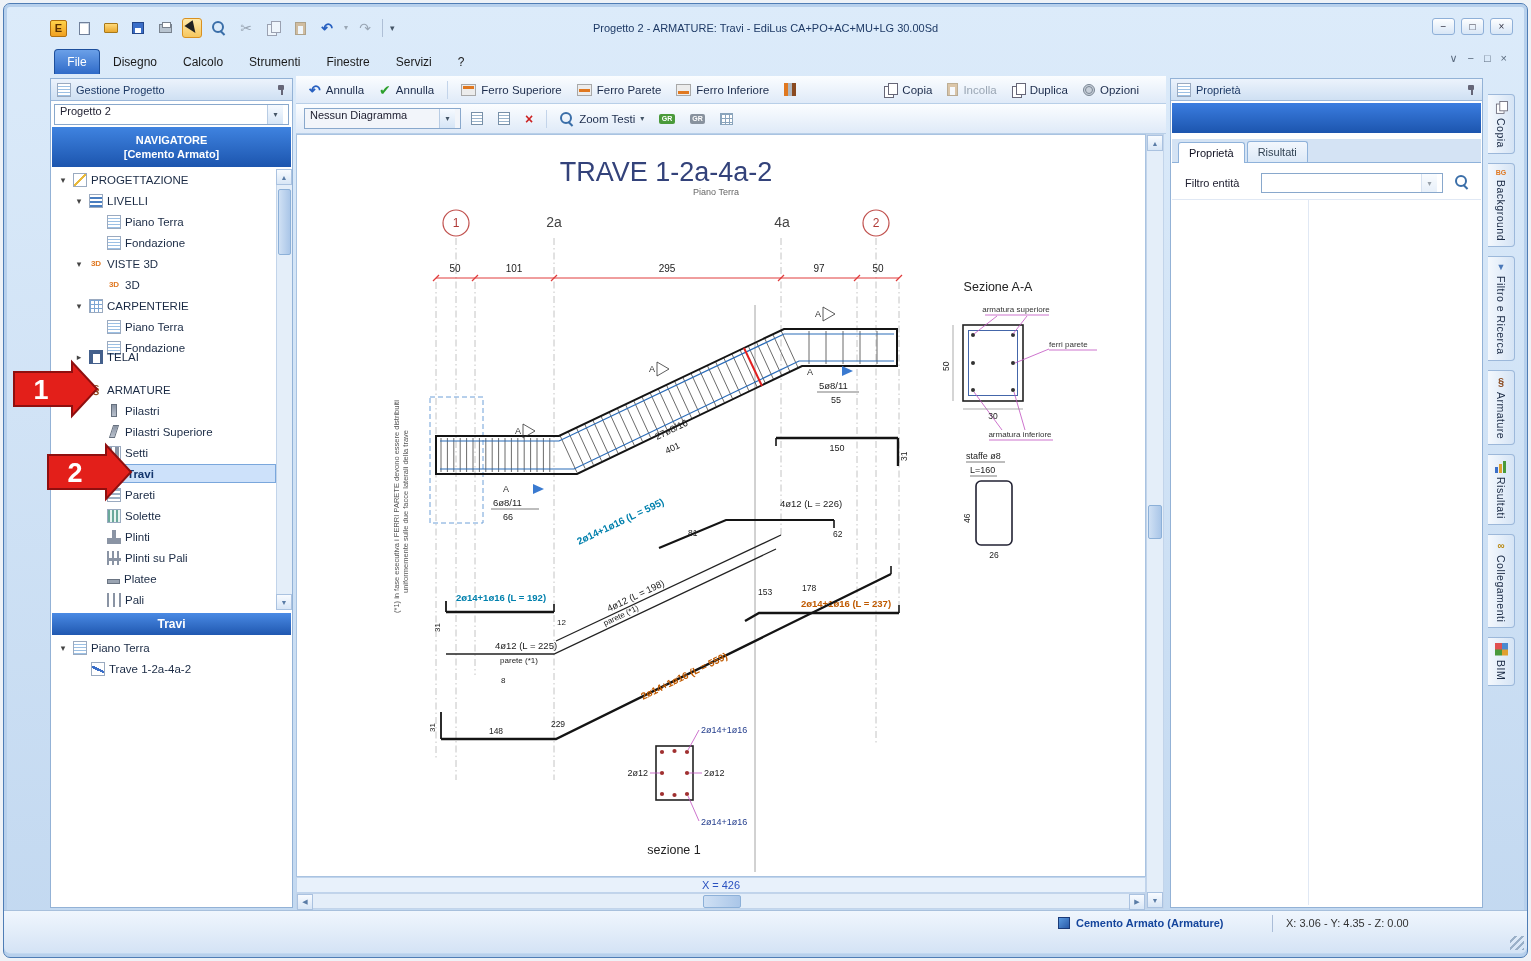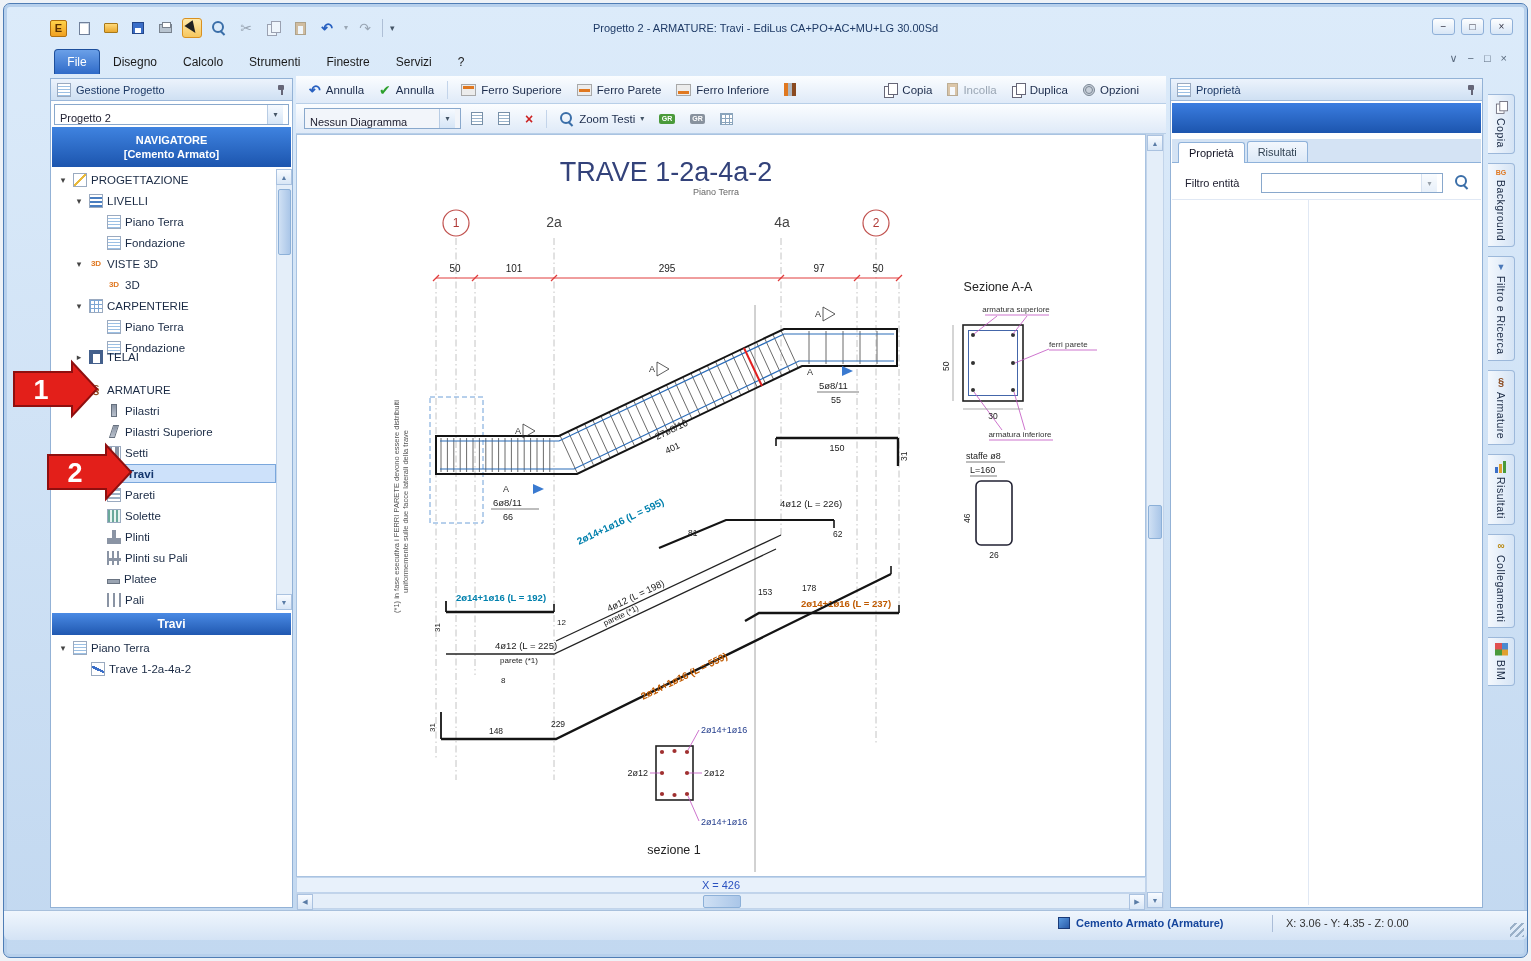--- a/index.html
+++ b/index.html
@@ -44,21 +44,21 @@
           border-bottom:none;border-radius:4px 4px 0 0;color:#fff;font-size:12px;display:flex;align-items:center;justify-content:center}
 .mitem{font-size:12px;color:#1a1a1a;padding:5px 13px}
 .mdi{position:absolute;right:14px;top:4px;display:flex;gap:10px;color:#5a6a7e;font-size:11px}
 
 .leftpanel{position:absolute;left:50px;top:78px;width:243px;height:830px;background:#fff;border:1px solid #93b2d6}
 .panelhdr{position:absolute;left:0;top:0;right:0;height:22px;background:linear-gradient(#ecf3fc,#cfe0f3);
           border-bottom:1px solid #9cb8da;display:flex;align-items:center;gap:5px;padding:0 6px;font-size:11px;color:#1e3a66}
 .ic-pin{width:10px;height:12px;position:relative;margin-left:auto}
 .ic-pin::before{content:"";position:absolute;left:2px;top:1px;width:6px;height:5px;background:#667;border-radius:1px}
 .ic-pin::after{content:"";position:absolute;left:4.5px;top:6px;width:2px;height:5px;background:#667}
-.combo{background:#f2f5fa;border:1px solid #89a8cc;display:flex;align-items:flex-end;font-size:11px;color:#223;padding:0 5px}
+.combo{background:#f2f5fa;border:1px solid #89a8cc;display:flex;align-items:flex-start;font-size:11px;color:#223;padding:0 5px}
 .combo .arrow{margin-left:auto;width:16px;align-self:stretch;background:linear-gradient(#f6faff,#d6e5f6);border-left:1px solid #b8cce4;
               display:flex;align-items:center;justify-content:center;font-size:8px;color:#456}
 .navhdr{position:absolute;left:1px;top:48px;right:1px;height:40px;background:linear-gradient(#3f83e0,#1c55ae);
         color:#fff;text-align:center;font-size:11px;font-weight:bold;padding-top:6px;line-height:14px}
 .tree{position:absolute;left:0;top:90px;right:0;height:441px;background:#fff;overflow:hidden}
 .trow{position:absolute;left:0;right:16px;height:21px;display:flex;align-items:center;gap:4px;font-size:11.5px;color:#1a2a44}
 .chev{width:12px;font-size:9px;color:#444;text-align:center;flex:none}
 .selbox{display:flex;align-items:center;gap:4px;flex:1;background:#cde1fa;border:1px solid #7aa7dc;padding:0 2px;font-weight:bold;color:#14366e;height:19px}
 .ti{width:14px;height:14px;flex:none;display:inline-flex;align-items:center;justify-content:center;font-size:9px}
 .ti-design{background:#fff;border:1px solid #9aaac0;background-image:linear-gradient(135deg,transparent 42%,#e8b93c 42%,#e8b93c 58%,transparent 58%)}
@@ -115,21 +115,21 @@
 
 .sidestrip{position:absolute;left:1486px;top:78px;width:31px;height:830px;display:flex;flex-direction:column;align-items:center;gap:9px;padding-top:16px}
 .stab{width:27px;border:1px solid #9cb8da;border-left:none;border-radius:0 4px 4px 0;background:linear-gradient(90deg,#f4f8fd,#d5e4f5);
       display:flex;flex-direction:column;align-items:center;gap:4px;padding:5px 0;font-size:10.5px;color:#1a2a44}
 .stab .vtext{writing-mode:vertical-rl;letter-spacing:.5px}
 .st-chart{width:13px;height:13px;background-image:linear-gradient(#3a6ec8,#3a6ec8),linear-gradient(#e0a030,#e0a030),linear-gradient(#4a9a3a,#4a9a3a);
           background-size:3px 6px,3px 9px,3px 12px;background-position:0 100%,4px 100%,8px 100%;background-repeat:no-repeat}
 .st-bim{width:13px;height:13px;background:linear-gradient(90deg,#e05050 0 50%,#4a8ad0 50%) top/100% 50% no-repeat,
         linear-gradient(90deg,#4a9a3a 0 50%,#e0a030 50%) bottom/100% 50% no-repeat}
 
-.statusbar{position:absolute;left:4px;top:910px;width:1523px;height:30px;background:linear-gradient(#f0f6fd,#d4e3f5);
+.statusbar{position:absolute;left:4px;top:910px;width:1523px;height:43px;background:linear-gradient(#f0f6fd,#d4e3f5);
            border-top:1px solid #a8c0dc;border-radius:0 0 6px 6px;font-size:11px;color:#333}
 .sb-icon{width:12px;height:12px;background:linear-gradient(135deg,#5a9ae0,#2a5aa8);border:1px solid #1a3a78}
 .grip{position:absolute;right:3px;bottom:3px;width:14px;height:14px;
       background:repeating-linear-gradient(135deg,transparent 0 3px,#9ab0c8 3px 5px)}
 .overlay{position:absolute;left:0;top:0;z-index:99;pointer-events:none}
 svg text{font-family:"Liberation Sans",sans-serif}
 </style>
 </head>
 <body>
 

